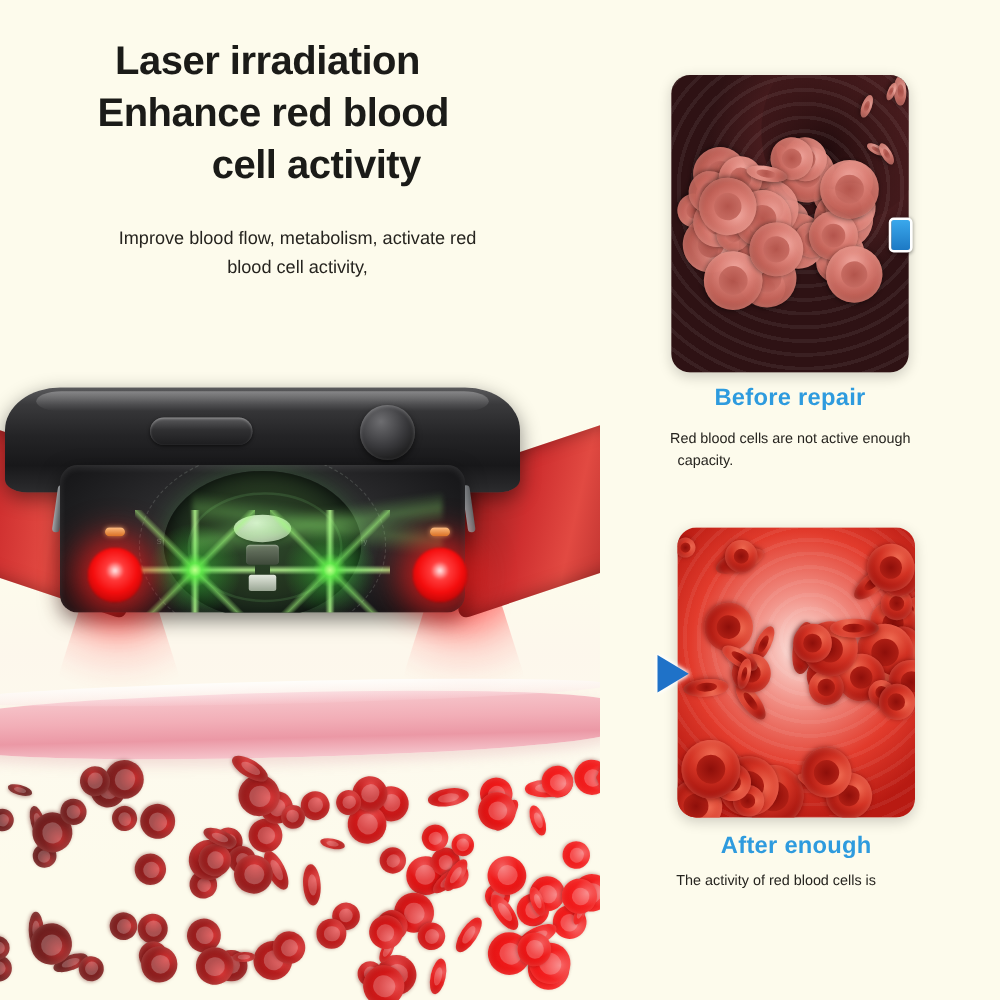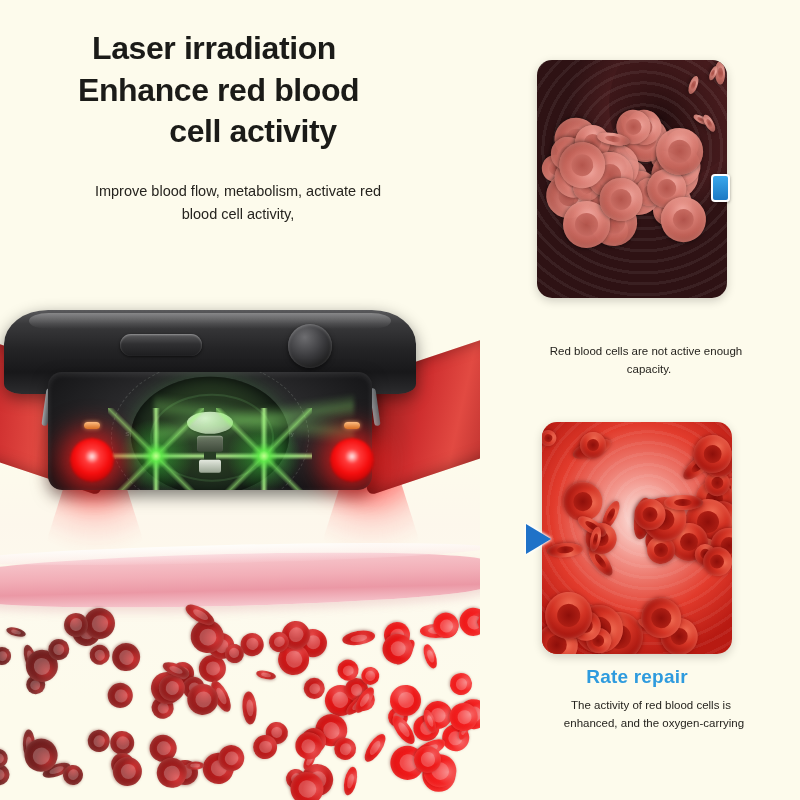--- a/index.html
+++ b/index.html
@@ -231,21 +231,21 @@
     border-left:25px solid #1f72c8;
     filter:drop-shadow(0 0 1.5px #ffffff) drop-shadow(0 0 1.5px #ffffff);
   }
 
   .cap-title{position:absolute;font-weight:bold;font-size:19px;color:#2e9bde;letter-spacing:.2px;}
   .cap-title.t1{left:537px;top:308px;width:190px;text-align:center;}
   .cap-title.t2{left:542px;top:666px;width:190px;text-align:center;}
   .cap-body{position:absolute;font-size:11.5px;line-height:1.58;color:#26241f;}
   .cap-body.b1{left:536px;top:342px;width:220px;}
   .cap-body.b2{left:541px;top:696px;width:220px;}
-  .cap-body span{display:block;text-align:center;}
+  .cap-body span{display:block;}
   .cap-body span.ind{padding-left:6px;}
 </style>
 </head>
 <body>
 
 <div id="stage">
 
   <div class="headline">
     <span class="l1">Laser irradiation</span>
     <span class="l2">Enhance red blood</span>
@@ -448,20 +448,21 @@
         <div class="rbc dark" style="left:118.7px;top:68.4px;width:47.3px;height:47.3px;transform:rotate(34deg);opacity:0.94;"></div>
         <div class="rbc dark" style="left:171.8px;top:7.7px;width:22.6px;height:9.5px;transform:rotate(88deg);opacity:.9;"></div>
         <div class="rbc dark" style="left:146.6px;top:21.1px;width:18.9px;height:8.0px;transform:rotate(110deg);opacity:.9;"></div>
         <div class="rbc dark" style="left:156.0px;top:55.5px;width:15.7px;height:6.6px;transform:rotate(28deg);opacity:.9;"></div>
         <div class="rbc dark" style="left:169.0px;top:10.0px;width:14.6px;height:6.1px;transform:rotate(113deg);opacity:.9;"></div>
         <div class="rbc dark" style="left:162.8px;top:59.1px;width:18.5px;height:7.8px;transform:rotate(60deg);opacity:.9;"></div>
       </div>
   </div>
   <div class="badge-blue"></div>
 
+  <div class="cap-title t1">Before repair</div>
   <div class="cap-body b1">
     <span>Red blood cells are not active enough</span>
     <span class="ind">capacity.</span>
   </div>
 
   <div class="panel after">
     <div class="swirl"></div>
     <div id="cells-after">
         <div class="rbc bright" style="left:-5.9px;top:201.9px;width:41.8px;height:41.8px;transform:rotate(132deg);"></div>
         <div class="rbc bright" style="left:158.7px;top:61.3px;width:42.4px;height:17.0px;transform:rotate(146deg);"></div>
@@ -500,19 +501,18 @@
         <div class="rbc bright" style="left:161.0px;top:125.2px;width:29.2px;height:29.2px;transform:rotate(136deg);"></div>
         <div class="rbc bright" style="left:37.8px;top:9.8px;width:26.0px;height:26.0px;transform:rotate(48deg);"></div>
         <div class="rbc bright" style="left:137.6px;top:36.5px;width:36.9px;height:14.7px;transform:rotate(140deg);"></div>
         <div class="rbc bright" style="left:98.6px;top:176.0px;width:40.2px;height:40.2px;transform:rotate(137deg);"></div>
         <div class="rbc bright" style="left:151.5px;top:12.6px;width:37.6px;height:37.6px;transform:rotate(71deg);"></div>
         <div class="rbc bright" style="left:5.4px;top:121.2px;width:35.7px;height:14.3px;transform:rotate(176deg);"></div>
       </div>
   </div>
   <div class="arrow-blue"></div>
 
-  <div class="cap-title t2">Rate repair</div>
+  <div class="cap-title t2">After enough</div>
   <div class="cap-body b2">
     <span>The activity of red blood cells is</span>
-    <span class="ind">enhanced, and the oxygen-carrying</span>
   </div>
 
 </div>
 
 </body></html>

